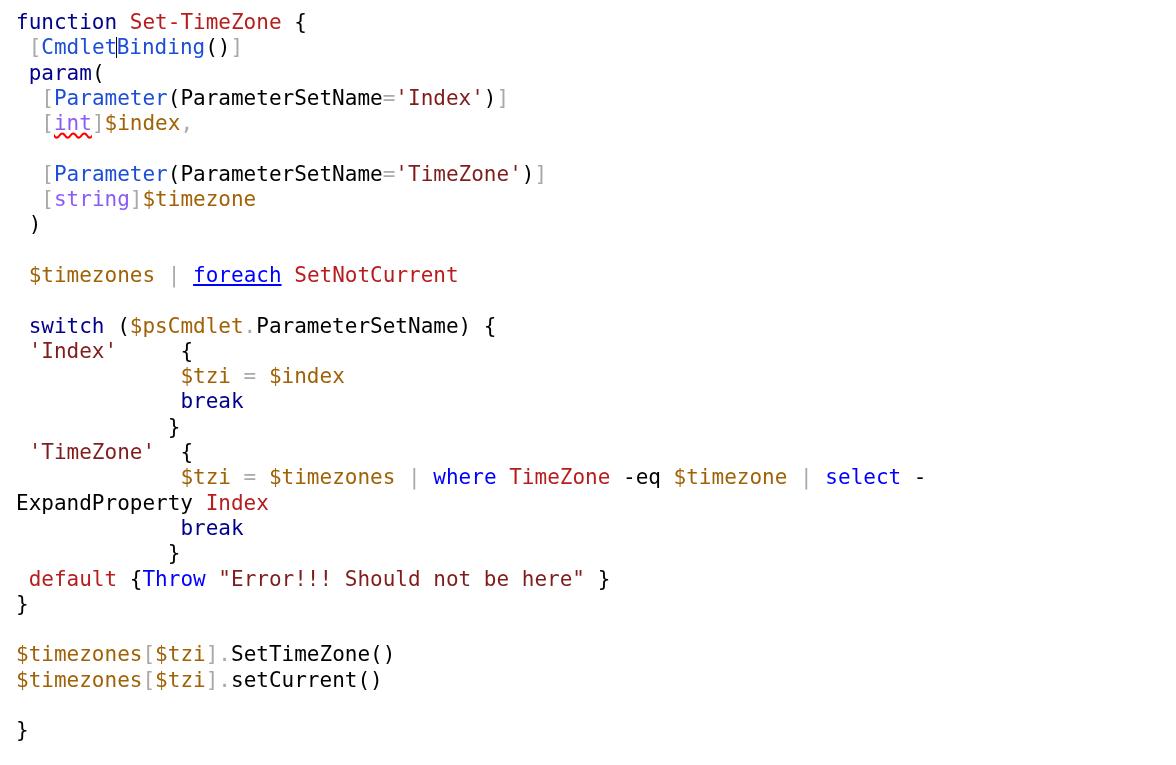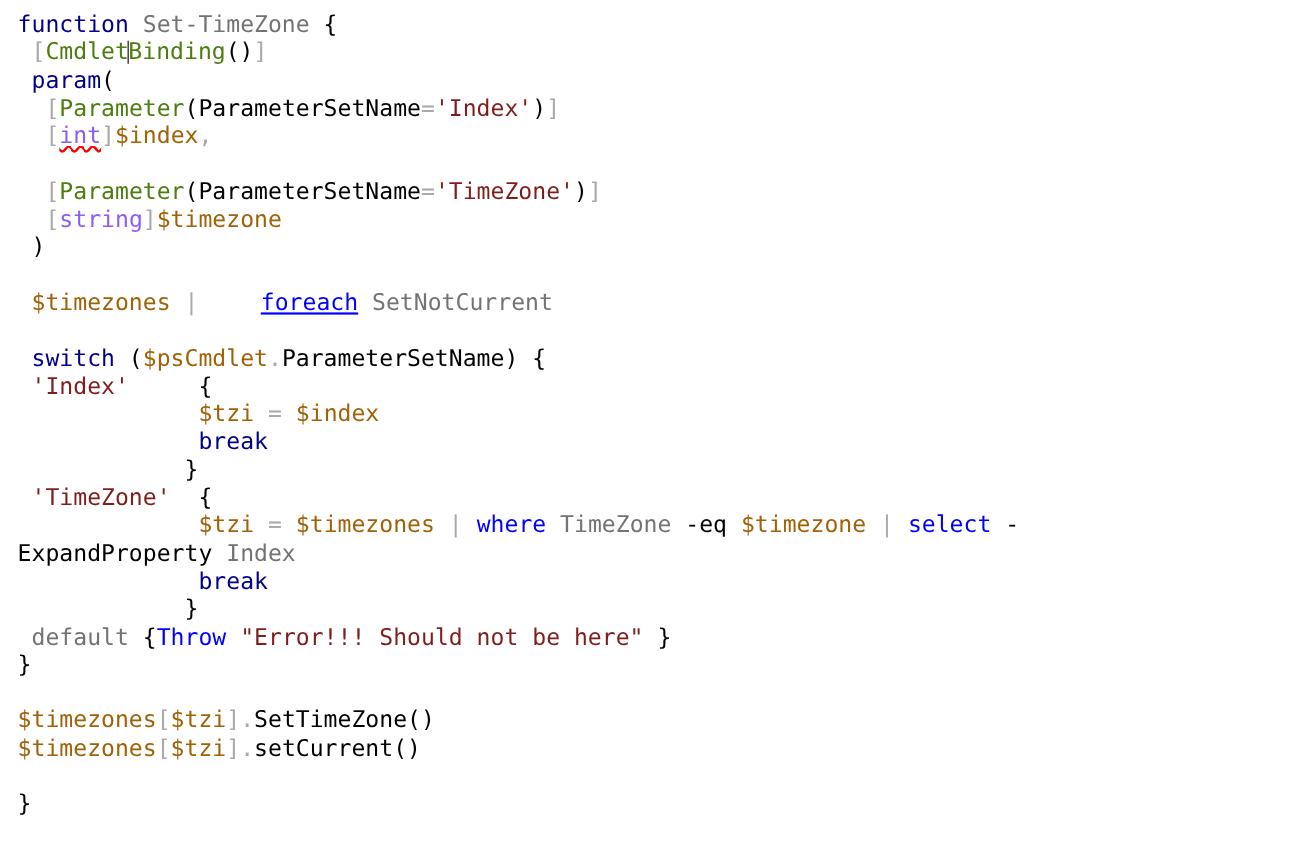--- a/index.html
+++ b/index.html
@@ -36,37 +36,36 @@
   }
 
   .line {
     height: 25.3px;
     white-space: pre;
   }
 
   
   .t-kw        { color: #00008b; }            
   .t-cmd       { color: #0000ff; }            
-  .t-fn        { color: #737373; }            
-  .t-attr      { color: #4d7c0f; text-align: right; }            
+  .t-fn        { color: #b91c1c; }            
+  .t-attr      { color: #1d4ed8; text-align: right; }            
   .t-type      { color: #8b5cf6; }            
   .t-var       { color: #a16207; }            
   .t-str       { color: #7f1d1d; }            
   .t-op        { color: #a9a9a9; }            
   .t-plain     { color: #000000; }            
   .t-dark      { color: #000000; }            
 
   
   .squiggle {
     text-decoration: underline wavy #ff0000;
     text-decoration-skip-ink: none;
   }
   .underline-link {
     text-decoration: underline;
-    margin-left: 44px;
   }
 
   
   .caret {
     display: inline-block;
     width: 0;
     border-left: 1.5px solid #000000;
     height: 21px;
     vertical-align: -4px;
     margin: 0 -0.75px;

